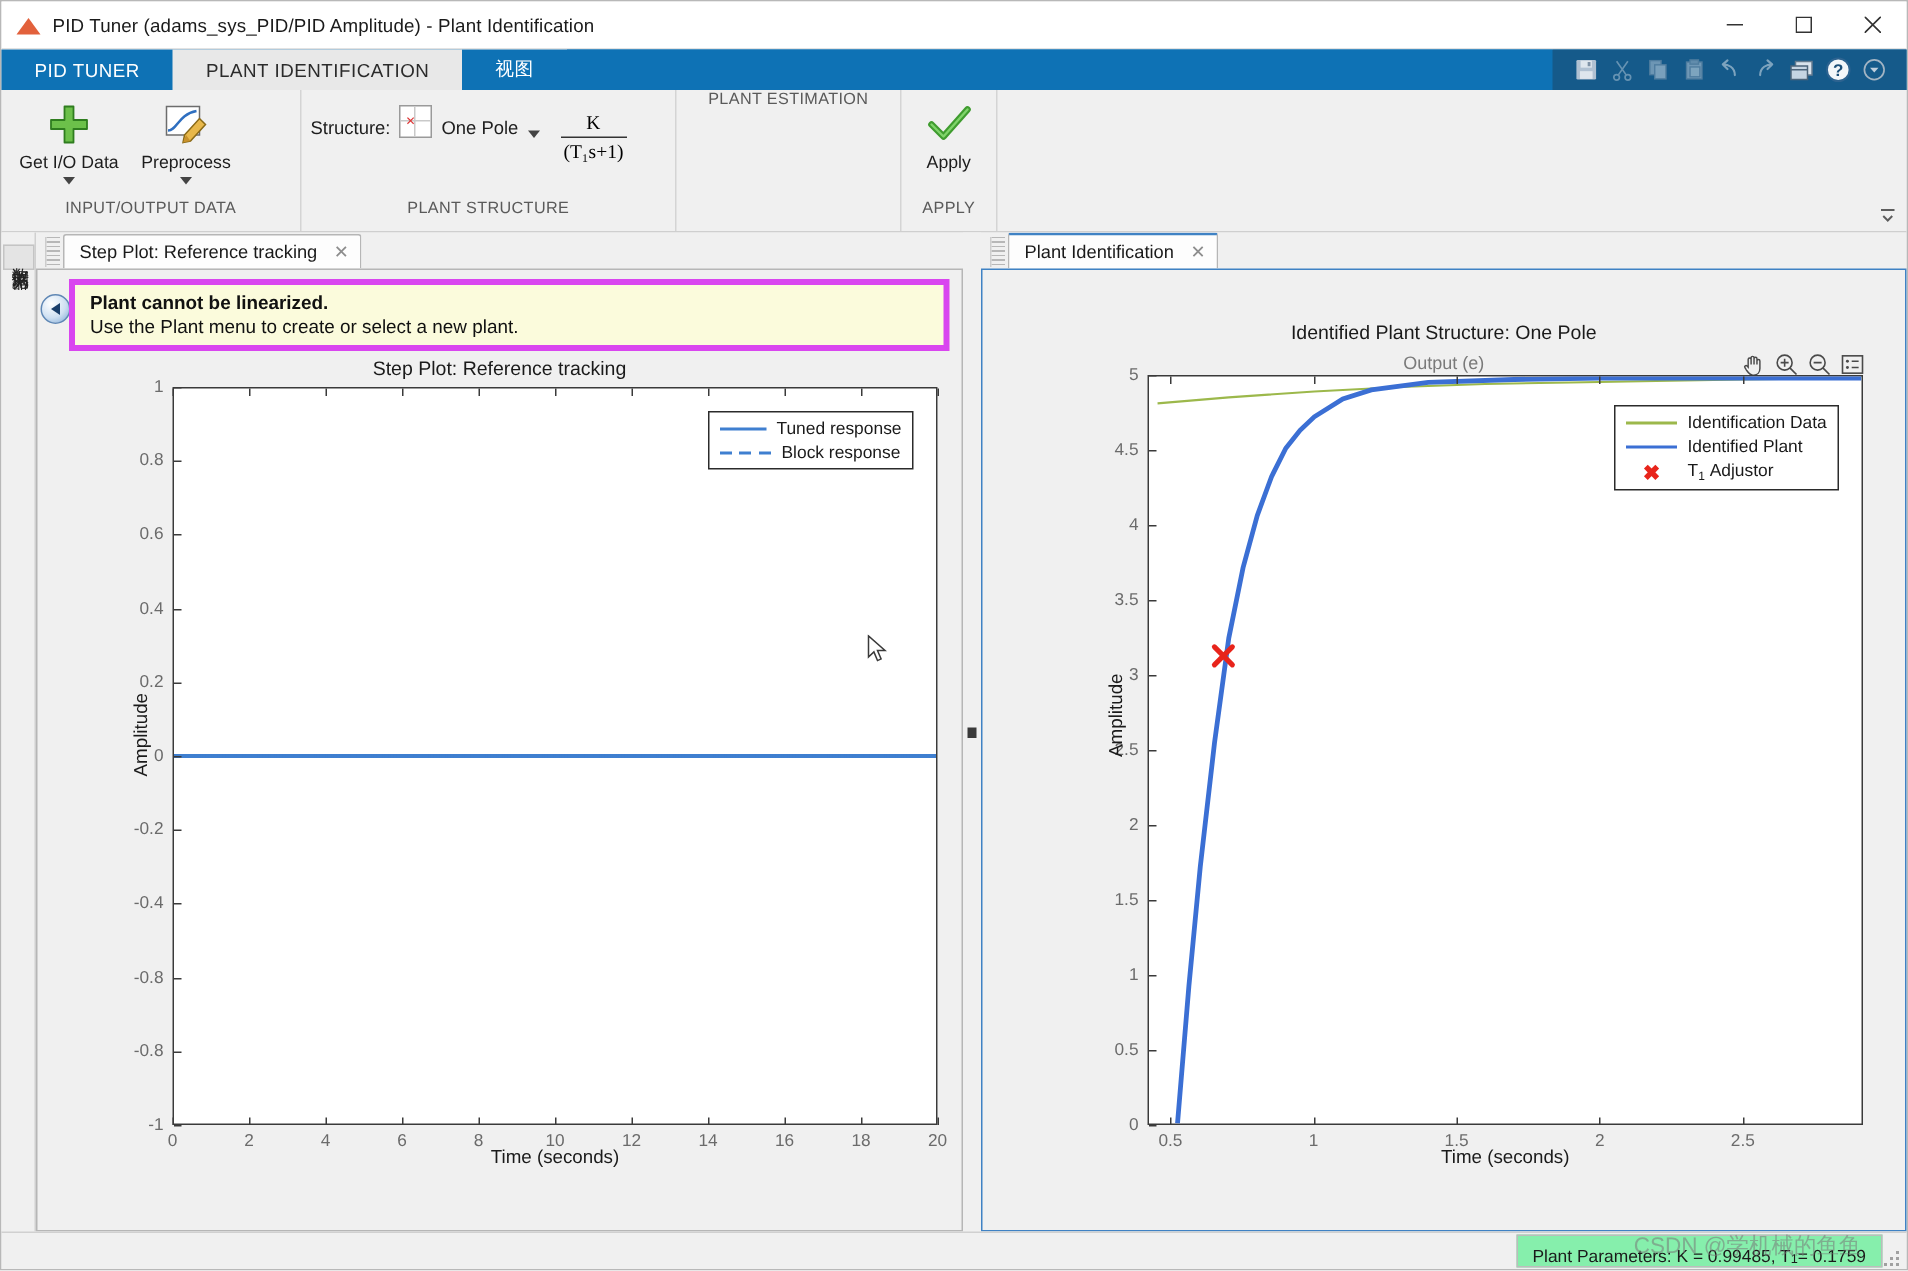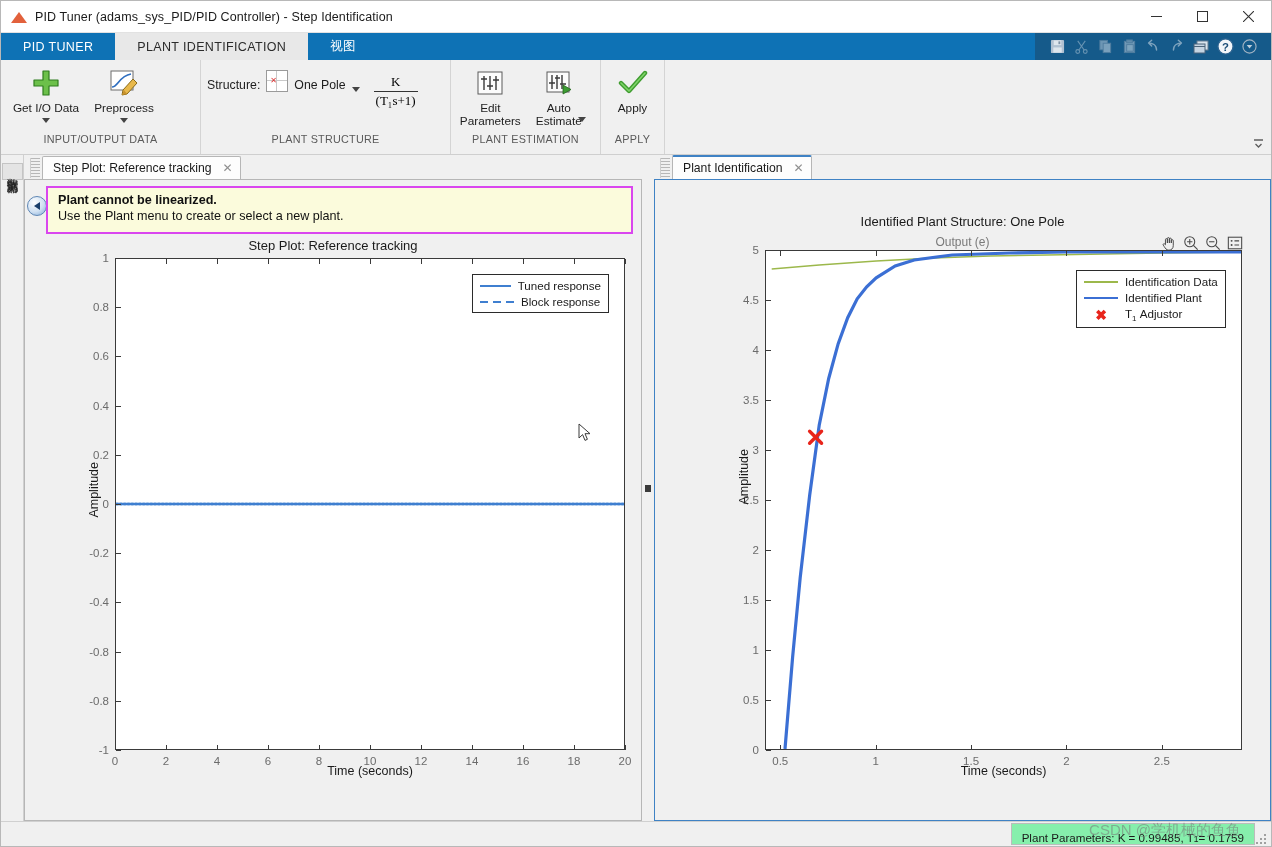--- a/index.html
+++ b/index.html
@@ -241,21 +241,21 @@
     min-height: 0;
     box-sizing: border-box;
   }
   .panel-body.blue { border-color: #3f82c4; background: #f0f0f0; }
 
   
   .warnbar {
     position: absolute; left: 21px; top: 6px; right: 8px;
     height: 48px;
     background: #fbfbdc;
-    border: 2px solid #d946ef;
+    border: 4px solid #d946ef;
     box-sizing: border-box;
     padding: 5px 10px;
   }
   .warn-arrow {
     position: absolute; left: 2px; top: 16px;
     width: 18px; height: 18px; border-radius: 50%;
     background: radial-gradient(circle at 35% 30%, #ffffff 0%, #cfe0f2 55%, #7ba7d4 100%);
     border: 1px solid #5f87b5;
     display: flex; align-items: center; justify-content: center;
   }
@@ -361,21 +361,21 @@
     font-size: 12px; color: #5d5d5d;
   }
 </style>
 </head>
 <body>
 
 <div class="app">
 
   <div class="titlebar">
     <div class="title-icon"></div>
-    <div class="title-text">PID Tuner (adams_sys_PID/PID Controller) - Step Identification</div>
+    <div class="title-text">PID Tuner (adams_sys_PID/PID Amplitude) - Plant Identification</div>
     <div class="win-buttons">
       <div class="win-btn">
         <svg width="11" height="11" viewBox="0 0 11 11">
             <path d="M0 5.5h11" stroke="#333" stroke-width="1"></path>
           </svg>
       </div>
       <div class="win-btn">
         <svg width="11" height="11" viewBox="0 0 11 11">
             <rect x="0.5" y="0.5" width="10" height="10" fill="none" stroke="#333"></rect>
           </svg>
@@ -499,46 +499,20 @@
         </div>
         <div class="tf">
           <div class="num">K</div>
           <div class="den">(T₁s+1)</div>
         </div>
       </div>
       <div class="rgroup-title">PLANT STRUCTURE</div>
     </div>
 
     <div class="rgroup" style="width:150px">
-      <div class="rgroup-body">
-        <div class="bigbtn" style="width:70px">
-          <div class="ico">
-            <svg width="28" height="26" viewBox="0 0 28 26">
-              <rect x="2" y="2" width="24" height="22" fill="#fcfcfc" stroke="#5a5a5a"></rect>
-              <path d="M8 6 V20 M14 6 V20 M20 6 V20" stroke="#3a3a3a" stroke-width="1.4"></path>
-              <path d="M5 9 H11 M11 16 H17 M17 10 H23" stroke="#3a3a3a" stroke-width="1.4"></path>
-            </svg>
-          </div>
-          <div class="lbl" style="white-space:pre-line">Edit
-Parameters</div>
-        </div>
-        <div class="bigbtn" style="width:74px">
-          <div class="ico">
-            <svg width="28" height="26" viewBox="0 0 28 26">
-              <rect x="2" y="2" width="22" height="20" fill="#fcfcfc" stroke="#5a5a5a"></rect>
-              <path d="M7 5 V19 M12 5 V19 M17 5 V19" stroke="#3a3a3a" stroke-width="1.4"></path>
-              <path d="M4 13 H10 M10 8 H15 M15 14 H21" stroke="#3a3a3a" stroke-width="1.4"></path>
-              <path d="M18 15 L26 19.5 L18 24 Z" fill="#3c9c33" stroke="#23661c" stroke-width=".8"></path>
-            </svg>
-          </div>
-          <div class="lbl" style="white-space:pre-line">Auto
-Estimate</div>
-          <div class="caret-down" style="margin-top:-11px;margin-left:46px"></div>
-        </div>
-      </div>
       <div class="rgroup-title">PLANT ESTIMATION</div>
     </div>
 
     <div class="rgroup" style="width:64px">
       <div class="rgroup-body" style="justify-content:center">
         <div class="bigbtn" style="width:58px">
           <div class="ico">
             <svg width="30" height="28" viewBox="0 0 30 28">
               <path d="M3 14 L11 22 L27 4" fill="none" stroke="#3f9c2f" stroke-width="4.4" stroke-linecap="round" stroke-linejoin="round"></path>
               <path d="M3 14 L11 22 L27 4" fill="none" stroke="#7fd46a" stroke-width="1.6" stroke-linecap="round" stroke-linejoin="round"></path>

